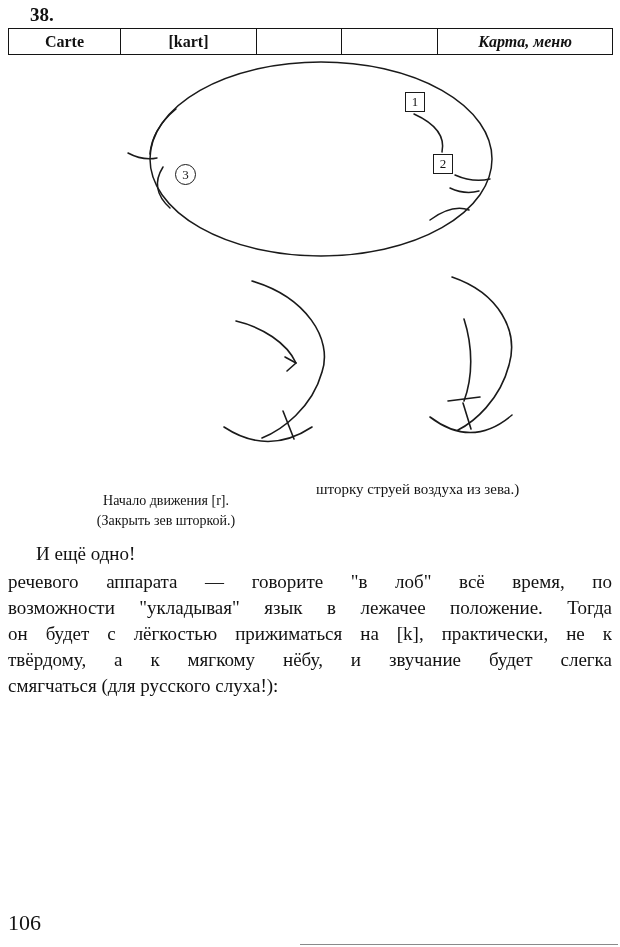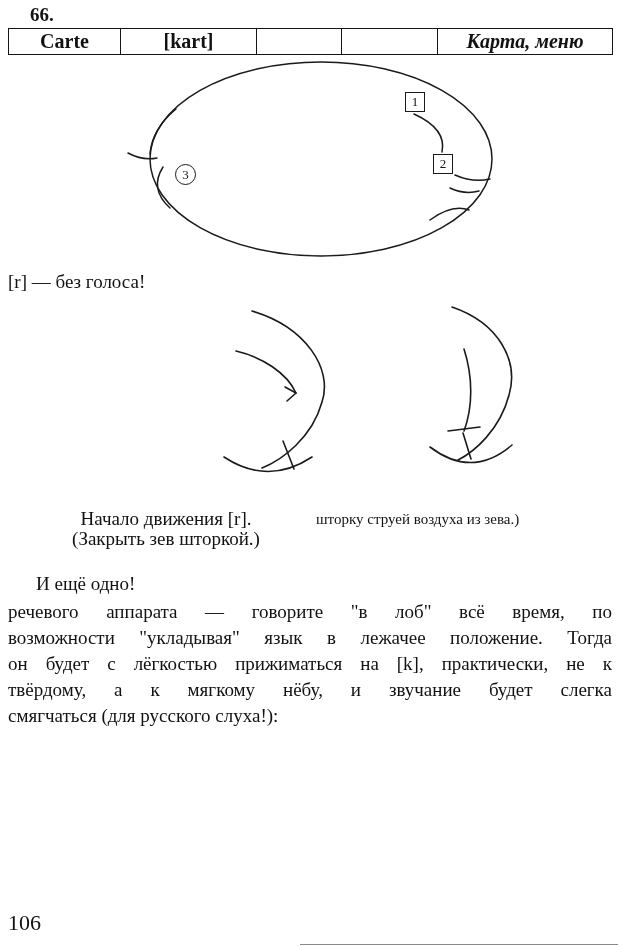--- a/index.html
+++ b/index.html
@@ -21,21 +21,21 @@
     width: 604px;
     margin: 2px 8px 0 8px;
     border-collapse: collapse;
     table-layout: fixed;
   }
   table.vocab td {
     border: 1.5px solid #141414;
     height: 25px;
     text-align: center;
     vertical-align: middle;
-    font-size: 20px;
+    font-size: 16px;
     font-weight: bold;
     padding: 0 20px;
     overflow: hidden;
   }
   table.vocab td.translation { font-style: italic; }
   .para {
     margin: 0 8px;
     font-size: 19px;
     line-height: 26px;
   }
@@ -56,22 +56,22 @@
     position: absolute;
     width: 19px; height: 19px;
     border: 1.5px solid #1a1a1a;
     border-radius: 50%;
     background: #fff;
     font-size: 13px; line-height: 19px;
     text-align: center;
   }
   .captions { position: relative; height: 44px; margin-top: 10px; }
   .caption-left {
-    position: absolute; left: 62px; top: 0; width: 208px;
-    font-size: 19px; line-height: 20px; text-align: center;
+    position: absolute; left: 62px; top: 12px; width: 208px;
+    font-size: 14px; line-height: 20px; text-align: center;
   }
   .caption-right {
     position: absolute; left: 316px; top: 0; width: 296px;
     font-size: 15px; line-height: 20px;
   }
   .caption-right .jline { text-align: justify; text-align-last: justify; }
   .caption-right .jline.last { text-align-last: left; }
   .para.standalone { margin-top: 4px; }
   .page-number {
     position: absolute; left: 8px; top: 910px;
@@ -80,21 +80,21 @@
   .scan-line {
     position: absolute; left: 300px; top: 944px; width: 318px; height: 1px;
     background: #8a8a8a;
   }
 </style>
 </head>
 <body>
 
 <div class="page">
 
-  <div class="exercise-number">66.</div>
+  <div class="exercise-number">38.</div>
 
   <table class="vocab">
     <colgroup>
       <col style="width:112px">
         <col style="width:136px">
         <col style="width:85px">
         <col style="width:96px">
         <col style="width:175px">
     </colgroup>
     <tbody>
@@ -120,23 +120,20 @@
         <path d="M 455 118 Q 473 126 490 122"></path>
         <path d="M 450 131 Q 465 138 479 134"></path>
         <path d="M 430 163 Q 452 147 469 153"></path>
       </g>
     </svg>
     <div class="num-box" style="left:405px; top:35px">1</div>
     <div class="num-box" style="left:433px; top:97px">2</div>
     <div class="num-circle" style="left:175px; top:107px">3</div>
   </div>
 
-  <div class="para standalone">
-    <div>[r] — без голоса!</div>
-  </div>
 
   <div class="diagram" style="height:200px; margin-top:4px">
     <svg width="620" height="200" viewBox="0 0 620 200">
       <g fill="none" stroke="#1a1a1a" stroke-width="1.6" stroke-linecap="round">
 
         <path d="M 252 12 C 306 28 333 70 322 103 C 312 139 282 161 262 169"></path>
         <path d="M 236 52 C 262 58 287 74 296 94"></path>
         <path d="M 296 94 L 285 88 M 296 94 L 287 102"></path>
         <path d="M 224 158 Q 268 187 312 158"></path>
         <path d="M 283 142 L 294 170"></path>

